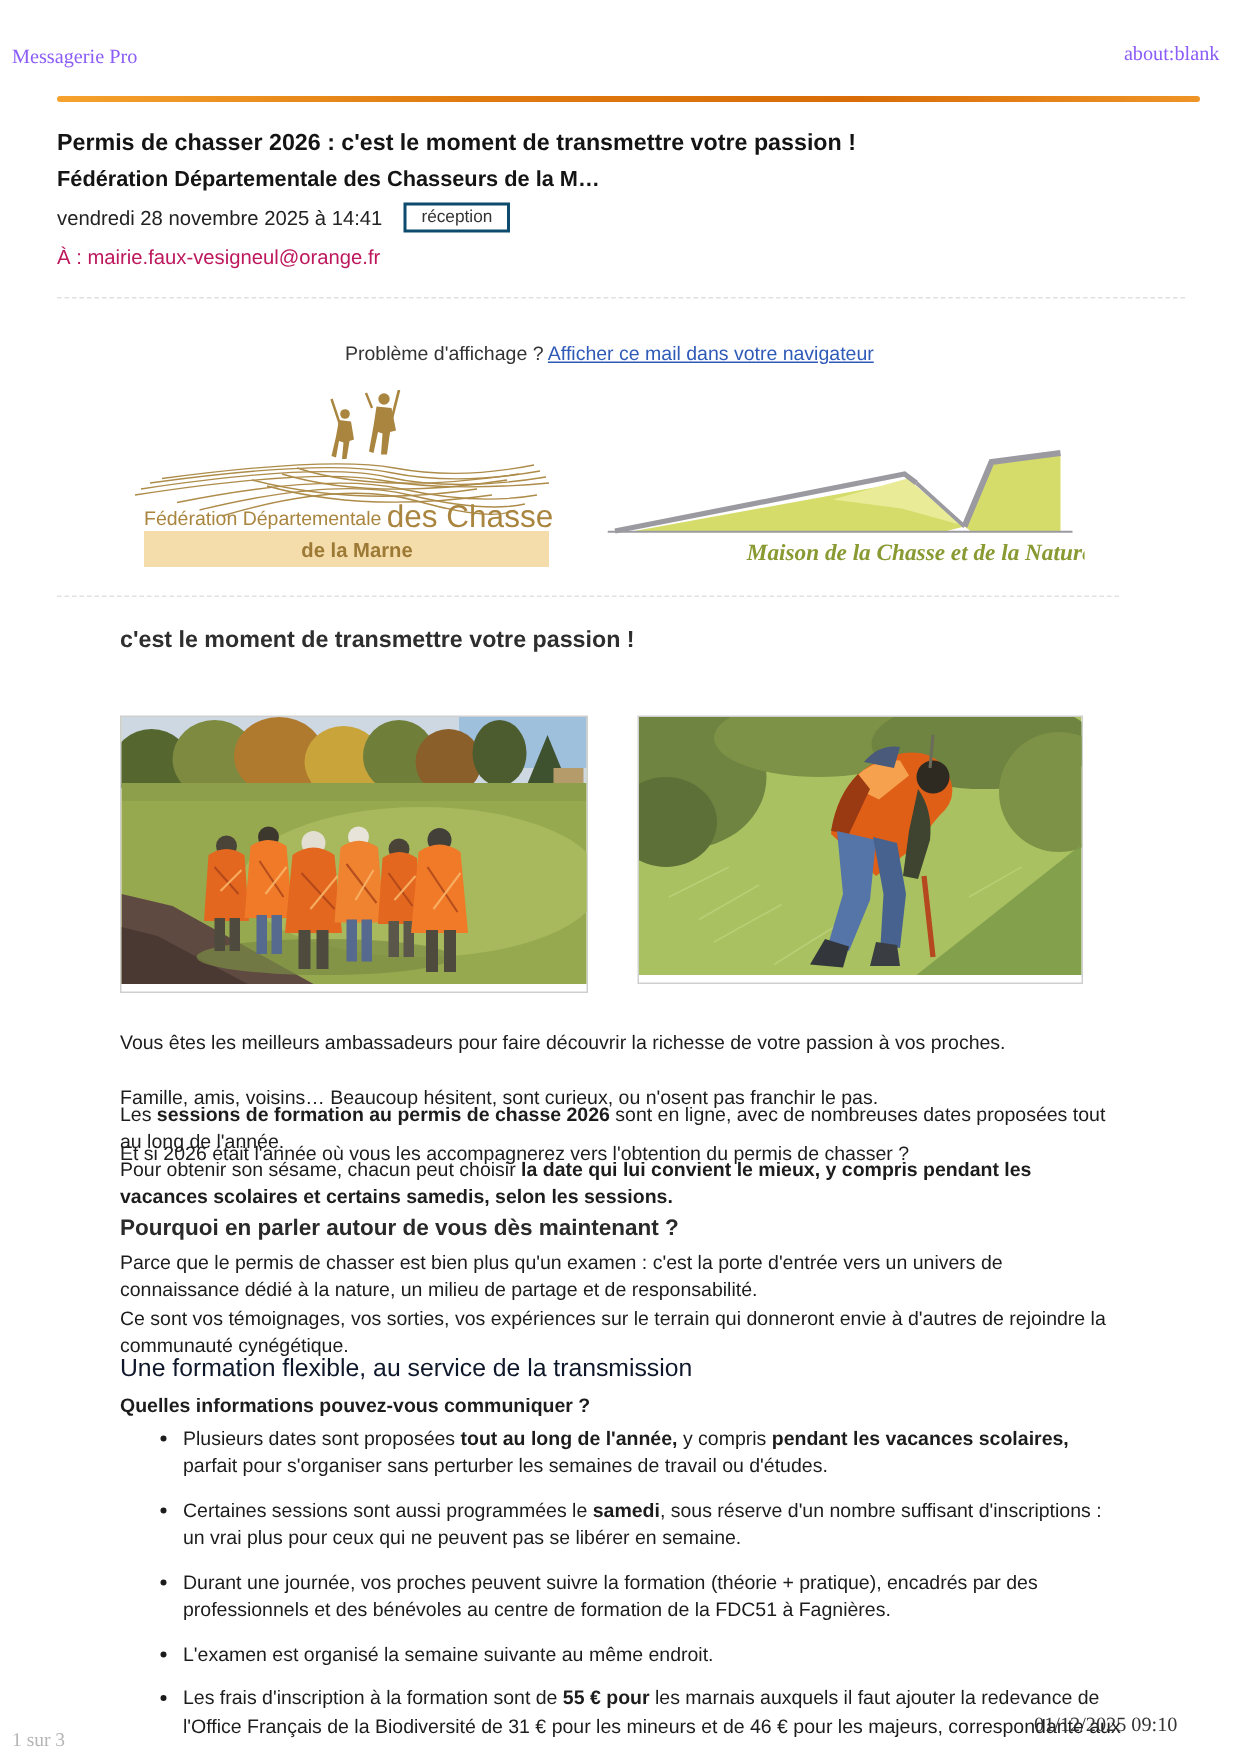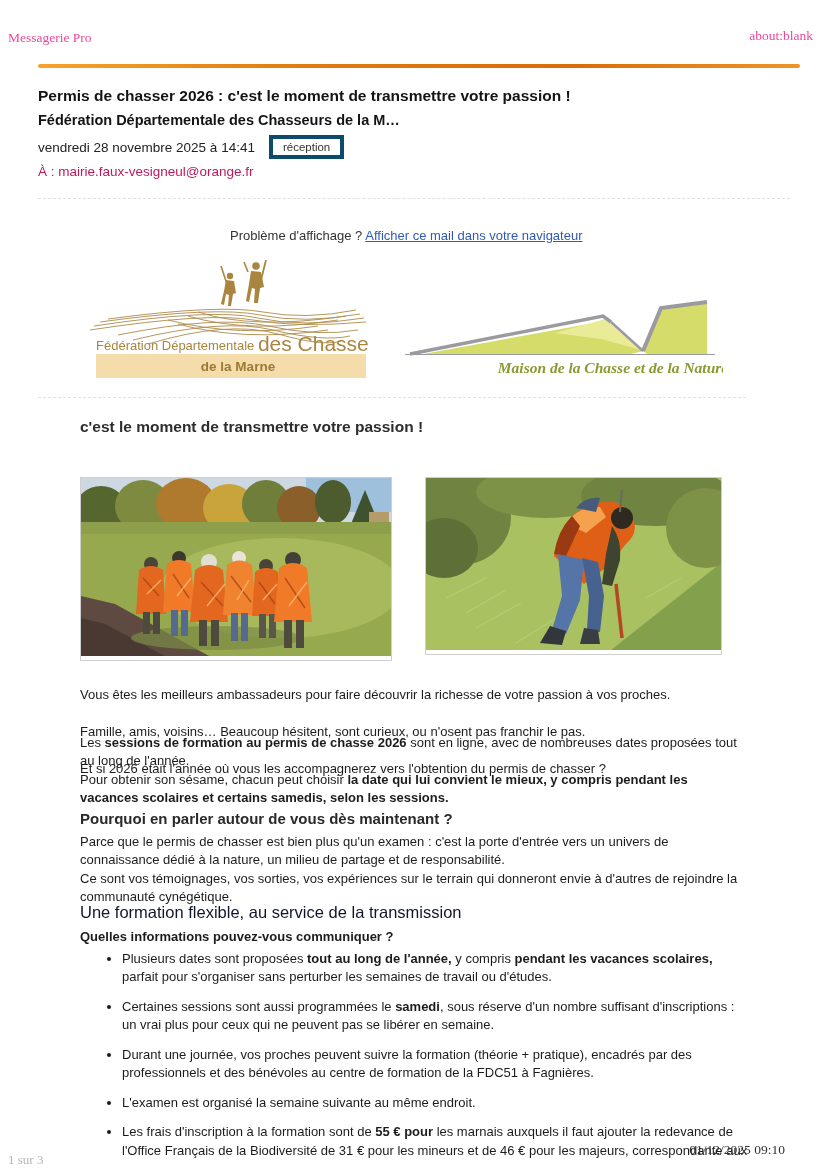--- a/index.html
+++ b/index.html
@@ -1,26 +1,26 @@
 <!DOCTYPE html>
 <html lang="fr"><head>
 <meta charset="utf-8">
 <style>
   html,body{margin:0;padding:0;}
   body{width:827px;height:1169px;overflow:hidden;background:#ffffff;position:relative;
        font-family:"Liberation Sans", sans-serif;color:#1c1c1c;}
   .abs{position:absolute;}
   
-  .print-hdr{font-family:"Liberation Serif", serif;font-size:13.5px;color:#ec4899;}
+  .print-hdr{font-family:"Liberation Serif", serif;font-size:13.5px;color:#8b5cf6;}
   .rule-orange{height:4px;background:linear-gradient(90deg,#f6a22d,#e07b10 35%,#d96c07 70%,#ef9426);border-radius:2px;}
   
   .subject{font-size:15.5px;font-weight:bold;color:#141414;}
   .sender{font-size:14.5px;font-weight:bold;color:#141414;}
   .dateline{font-size:13.5px;color:#222;display:flex;align-items:center;gap:14px;}
-  .badge{font-size:11.5px;color:#333;border:4px solid #0c4a6e;padding:2px 10px;background:#fff;}
+  .badge{font-size:11.5px;color:#333;border:2px solid #0c4a6e;padding:2px 10px;background:#fff;}
   .toline{font-size:13.5px;color:#be185d;}
   .faint-div{border-top:1px dashed #d9d9d9;opacity:.8;height:0;}
   
   .viewline{font-size:13px;color:#333;}
   .viewline a{color:#2f5bb7;text-decoration:underline;cursor:pointer;}
   
   .art-title{font-size:15.5px;font-weight:bold;color:#2e2e2e;line-height:20px;}
   .body-txt{font-size:13px;line-height:1.42;color:#1c1c1c;white-space:pre-line;}
   .bold{font-weight:normal;}
   .h-mid{font-size:15px;font-weight:bold;color:#2a2a2a;}

